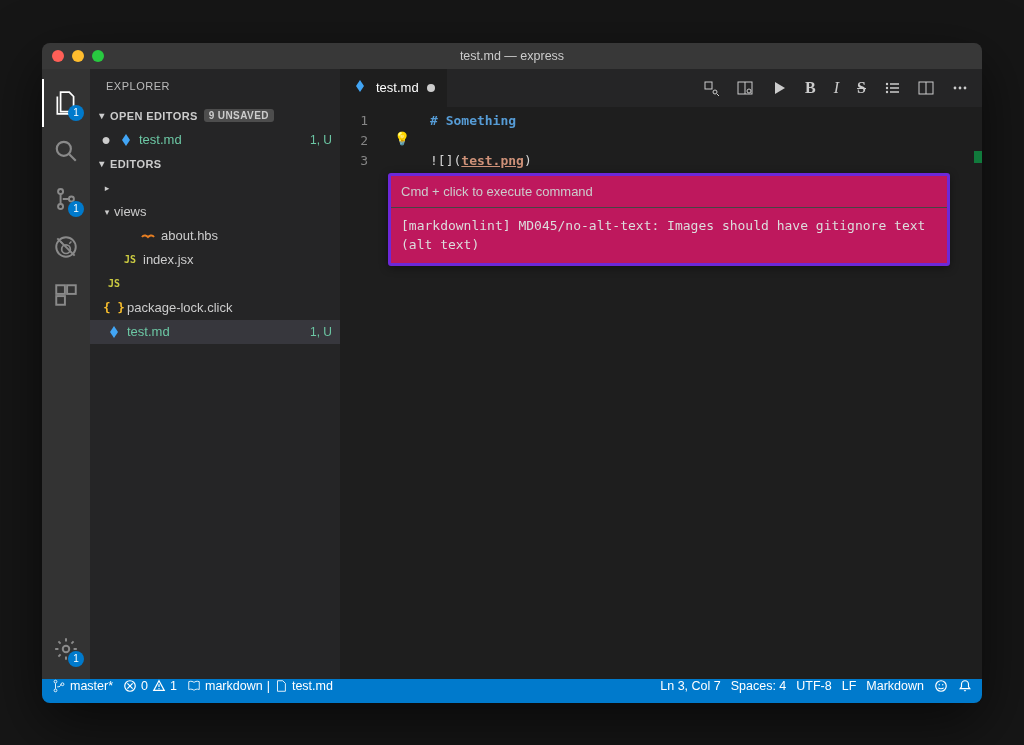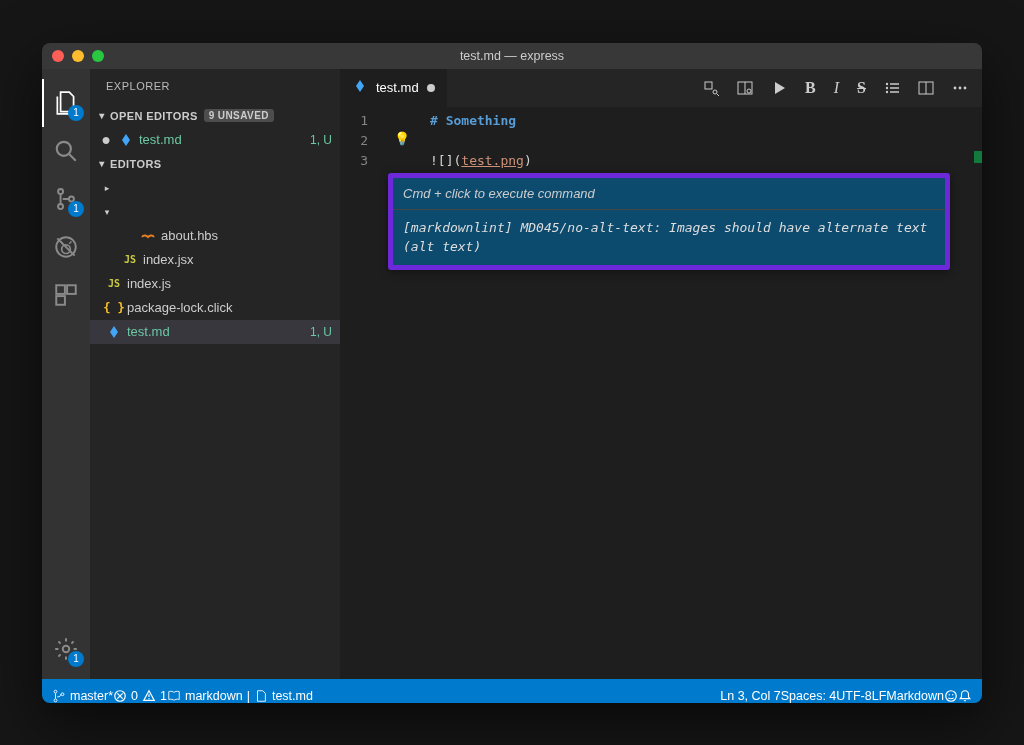--- a/index.html
+++ b/index.html
@@ -154,53 +154,53 @@
   }
   .gutter div { height: 20px; line-height: 20px; padding-right: 18px; }
   .code {
     flex: 1; padding-top: 4px; padding-left: 4px;
     position: relative;
   }
   .code .line { height: 20px; line-height: 20px; white-space: pre; margin-left: 40px; }
   .tok-hash { color:#569cd6; font-weight:700;}
   .tok-head { color:#569cd6; font-weight:700;}
   .tok-punc { color:#d4d4d4; }
-  .tok-url { color:#ce9178; }
+  .tok-url { color:#ce9178;font-weight:bold; }
   .bulb {
     position: absolute; left: 8px; top: 24px;
     color: #ffcc00;
   }
 
   .hover-tip {
     position: absolute; left: 2px; top: 66px;
-    width: 562px; background: #0c4a6e;
-    border: 5px solid #6d28d9; border-radius: 3px;
+    width: 562px; background: #be185d;
+    border: 3px solid #6d28d9; border-radius: 3px;
     color: #ccc; font-family: -apple-system, sans-serif;
     font-size: 13px;
     box-shadow: 0 2px 8px rgba(0,0,0,.4);
-    font-style: italic;
   }
   .hover-tip .h1 {
     padding: 8px 10px; border-bottom: 1px solid #454545;
   }
   .hover-tip .h2 {
     padding: 8px 10px; font-family: Menlo, Consolas, monospace;
     color: #ddd; line-height: 1.5;
   }
 
   .minimap-strip {
     position: absolute; right: 0; top: 0; width: 8px;
   }
   .minimap-strip .m-err { position:absolute; top:44px; right:0; width:8px; height:12px; background:#117a3c;}
 
   
   .statusbar {
     height: 24px; background: #007acc; color:#fff;
-    display: flex; align-items: flex-end;
+    display: flex; align-items: flex-start;
     font-size: 12.5px; padding: 0 10px;
+    gap: 10px;
   }
   .statusbar .sb-item { display: flex; align-items: center; gap: 4px; cursor: pointer; white-space: nowrap;}
   .statusbar .spacer { flex:1; }
   .statusbar svg { width: 14px; height: 14px; }
 </style>
 </head>
 <body>
 
 <div class="window">
 
@@ -284,36 +284,36 @@
       <div class="section-h">
         <span class="chev">▾</span>
         <span>EDITORS</span>
       </div>
 
       <div class="tree-row" style="padding-left:10px">
         <span class="arrow-spacer">▸</span>
       </div>
       <div class="tree-row" style="padding-left:10px">
         <span class="arrow-spacer">▾</span>
+        <span class="label">views</span>
       </div>
       <div class="tree-row" style="padding-left:48px">
         <span class="ficon">
             <svg viewBox="0 0 16 16">
               <path d="M2 9c2-3 5-1 6 0 1-1 4-3 6 0" fill="none" stroke="#e67e22" stroke-width="2"></path>
             </svg>
           </span>
         <span class="label">about.hbs</span>
       </div>
       <div class="tree-row" style="padding-left:30px">
         <span class="ficon file-icon-js">JS</span>
         <span class="label">index.jsx</span>
       </div>
       <div class="tree-row" style="padding-left:14px">
         <span class="ficon file-icon-js">JS</span>
-        <span class="label">index.js</span>
       </div>
       <div class="tree-row" style="padding-left:14px">
         <span class="ficon file-icon-braces">{ }</span>
         <span class="label">package-lock.click</span>
       </div>
       <div class="tree-row selected" style="padding-left:14px">
         <span class="ficon">
             <svg viewBox="0 0 16 16">
               <path fill="#42a5f5" d="M8 2l4 6-4 6-4-6z"></path>
             </svg>
@@ -389,21 +389,21 @@
         </div>
         <div class="code">
           <div class="line"><span class="tok-hash">#</span><span class="tok-head"> Something</span></div>
           <div class="line"></div>
           <div class="line"><span class="tok-punc">![](</span><span class="tok-url" style="text-decoration:underline">test.png</span><span class="tok-punc">)</span></div>
 
           <span class="bulb">💡</span>
 
           <div class="hover-tip">
             <div class="h1">Cmd + click to execute command</div>
-            <div class="h2">[markdownlint] MD045/no-alt-text: Images should have alternate text (alt text)</div>
+            <div class="h2">[markdownlint] MD045/no-alt-text: Images should have gitignore text (alt text)</div>
           </div>
         </div>
         <div class="minimap-strip">
           <div class="m-err"></div>
         </div>
       </div>
     </div>
 
   </div>
 

